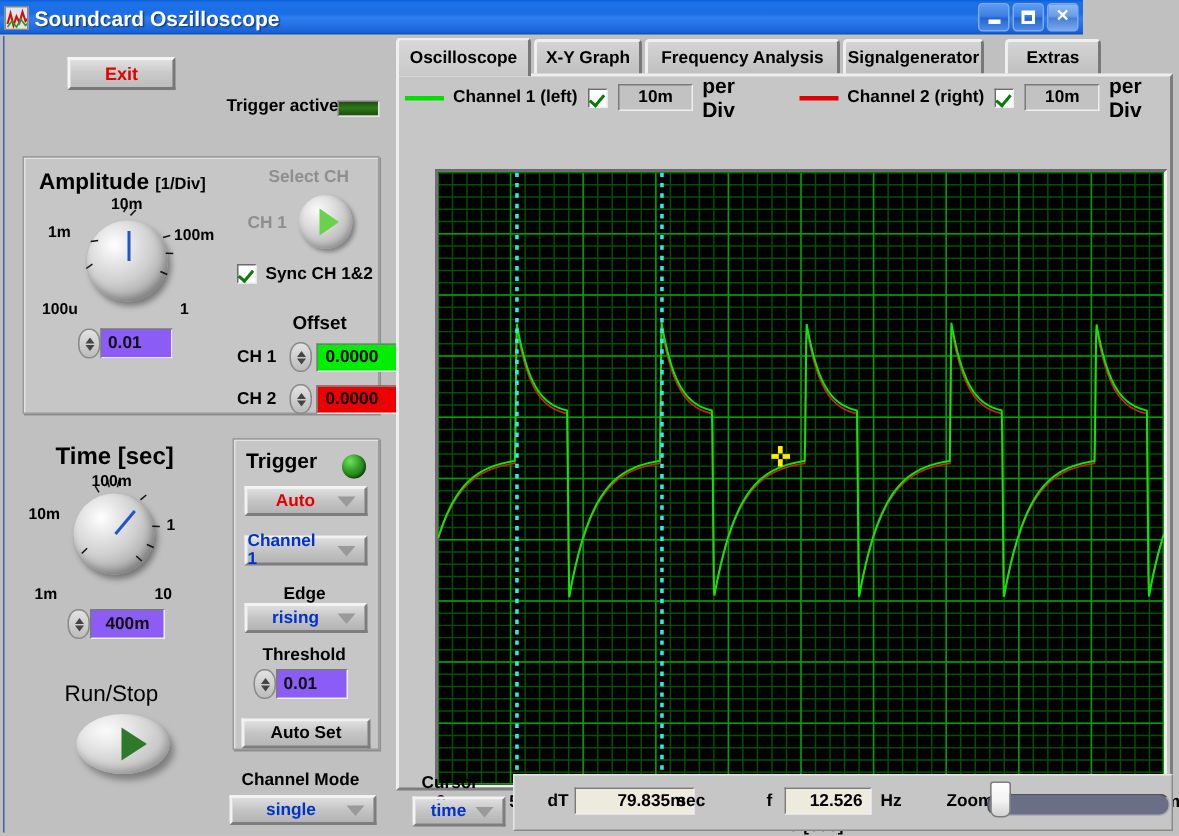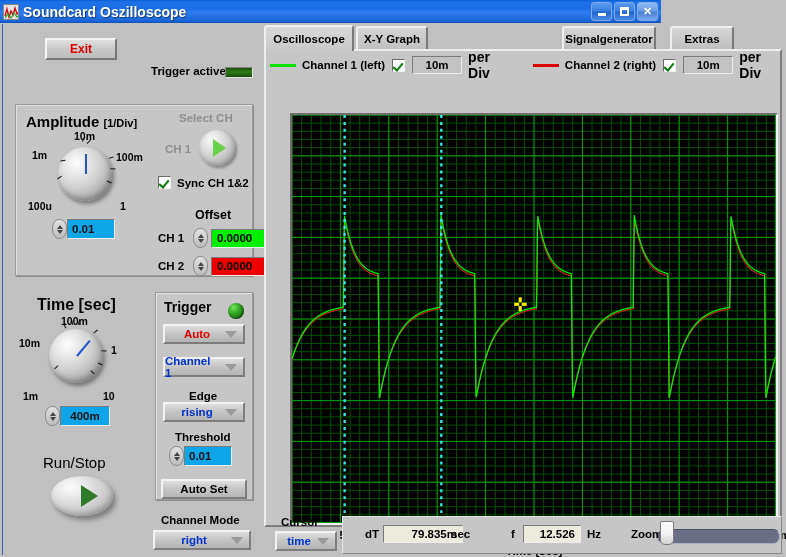--- a/index.html
+++ b/index.html
@@ -6,21 +6,21 @@
   body {
     width: 786px; height: 557px;
     font-family: "Liberation Sans", sans-serif;
     background: #c0c0c0;
     overflow: hidden;
     position: relative;
   }
 
   
   #titlebar {
-    position: absolute; left: 0; top: 0; width: 661px; height: 23px;
+    position: absolute; left: 0; top: 0; width: 722px; height: 23px;
     background: linear-gradient(to bottom, #0a5fd4 0%, #1d71e8 8%, #1b6ee4 40%, #2f7ff0 52%, #1a63d6 92%, #0b4fb8 100%);
     display: flex; align-items: center;
   }
   #title-icon {
     width: 16px; height: 16px; margin-left: 3px; margin-right: 4px;
     background: #d8d8d8; border: 1px solid #888;
     position: relative; overflow: hidden; flex: 0 0 auto;
   }
   #title-icon svg { position: absolute; left: 0; top: 0; }
   #title-text {
@@ -109,21 +109,21 @@
     display: flex; flex-direction: column; align-items: center; justify-content: center;
     cursor: pointer; flex: 0 0 auto;
   }
   .spin i {
     width: 0; height: 0; border-left: 3px solid transparent; border-right: 3px solid transparent;
     display: block;
   }
   .spin i.up { border-bottom: 4px solid #444; margin-bottom: 1px; }
   .spin i.dn { border-top: 4px solid #444; }
   .numfield {
-    height: 20px; background: #0ea5e9;
+    height: 20px; background: #8b5cf6;
     border-top: 1px solid #7a7a7a; border-left: 1px solid #7a7a7a;
     border-right: 1px solid #ededed; border-bottom: 1px solid #ededed;
     font-size: 11.5px; font-weight: bold; color: #111;
     display: flex; align-items: center; padding-left: 4px;
   }
 
   #select-ch-label { position: absolute; left: 176px; top: 88px; font-size: 11.5px; font-weight: bold; color: #8e8e8e; }
   #ch1-label { position: absolute; left: 162px; top: 119px; font-size: 11.5px; font-weight: bold; color: #8e8e8e; }
   #select-ch-knob {
     position: absolute; left: 196px; top: 106px; width: 36px; height: 36px; border-radius: 50%;
@@ -449,31 +449,32 @@
   </div>
   <div class="btn3d" style="left:158px;top:455px;width:86px;height:20px;">Auto Set</div>
 
   <div id="runstop-title">Run/Stop</div>
   <div id="runstop-btn">
     <div class="tri"></div>
   </div>
 
   <div id="chmode-label">Channel Mode</div>
   <div class="combo" style="left:150px;top:506px;width:98px;height:20px;">
-    <span style="color:#0033cc;margin-right:16px;">right</span>
+    <span style="color:#0033cc;margin-right:16px;">single</span>
     <span class="arr"></span>
   </div>
 
 </div>
 
 <div id="rightpanel">
 
   <div id="tabstrip">
     <div class="tab active" style="left:0px;width:90px;">Oscilloscope</div>
     <div class="tab" style="left:92px;width:72px;">X-Y Graph</div>
+    <div class="tab" style="left:166px;width:130px;">Frequency Analysis</div>
     <div class="tab" style="left:298px;width:94px;">Signalgenerator</div>
     <div class="tab" style="left:406px;width:64px;">Extras</div>
   </div>
 
   <div id="tabbody">
 
     <div id="chanbar">
       <div class="legline" style="background:#00e000;"></div>
       <div class="chlabel">Channel 1 (left)</div>
       <div class="chk" style="margin-left:7px;"></div>

